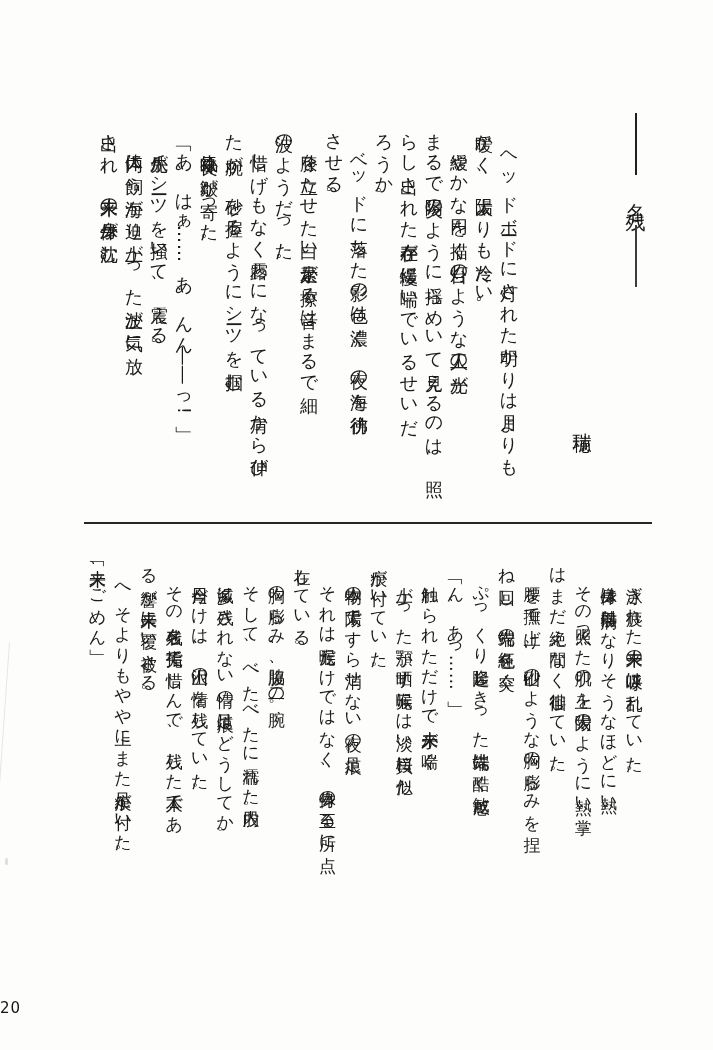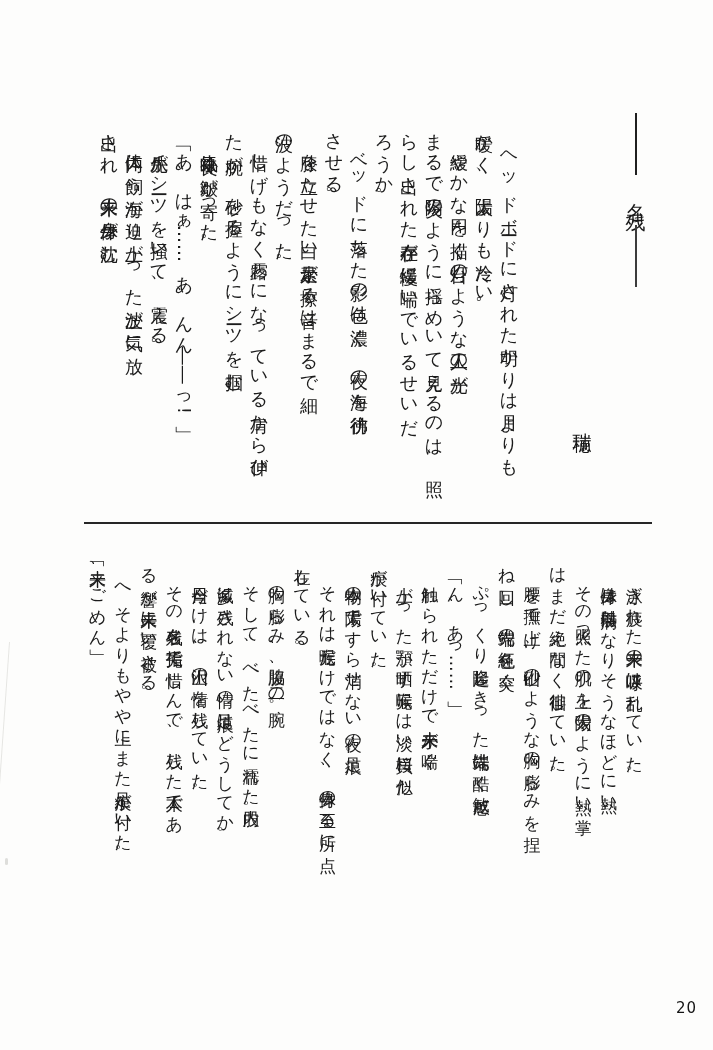--- a/index.html
+++ b/index.html
@@ -50,21 +50,21 @@
     font-size:19px; letter-spacing:3px; line-height:1; color:#181818;
   }
 
   .divider {
     position:absolute; left:84px; top:522px; width:568px; height:2px;
     background:#262626;
   }
 
   .pagenum {
     position:absolute; left:0; right:16px; top:999px;
-    text-align:right; font-size:15px; letter-spacing:1px; color:#141414;
+    text-align:left; font-size:15px; letter-spacing:1px; color:#141414;
   }
 
   
   .crease {
     position:absolute; left:9px; top:642px; width:1px; height:250px;
     background:#e6e6e3; transform:rotate(4deg); transform-origin:top left;
   }
   .speck {
     position:absolute; left:5px; top:858px; width:3px; height:7px;
     background:#c9c9c5; opacity:.6; border-radius:2px;

